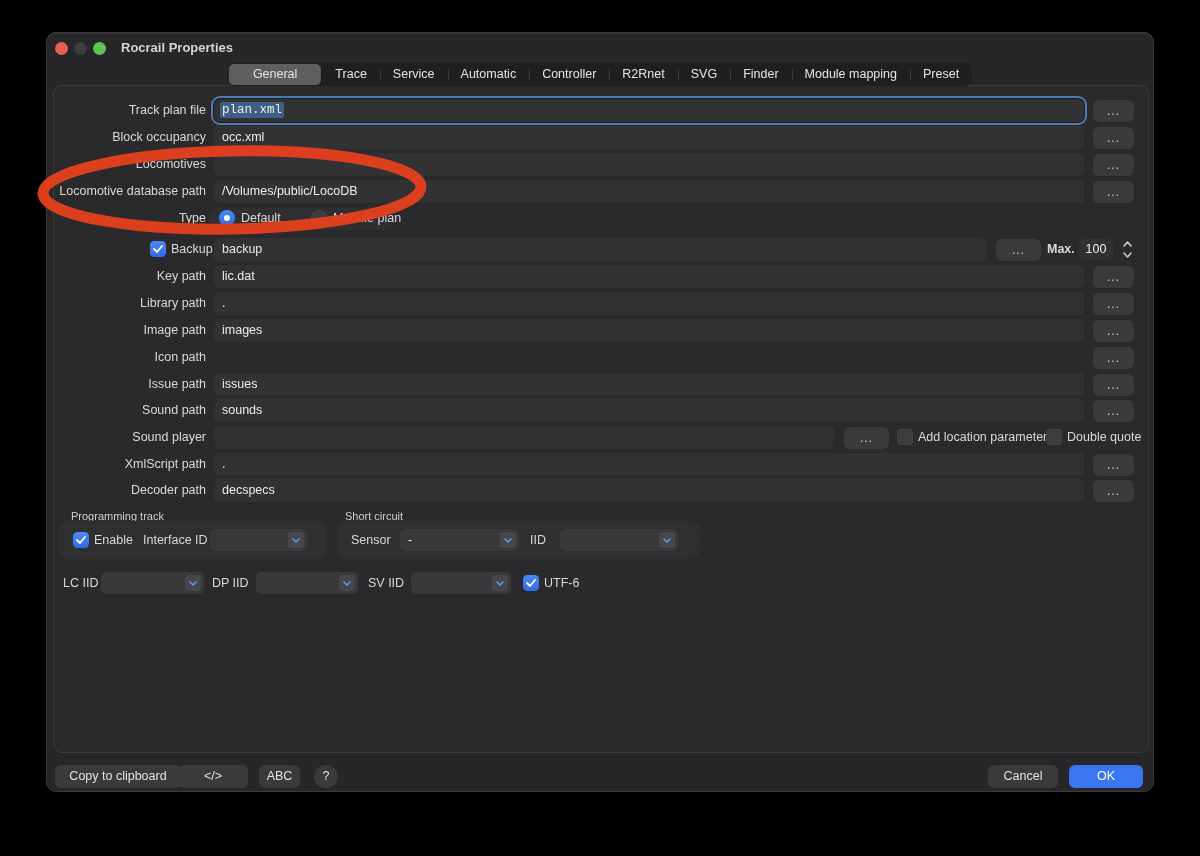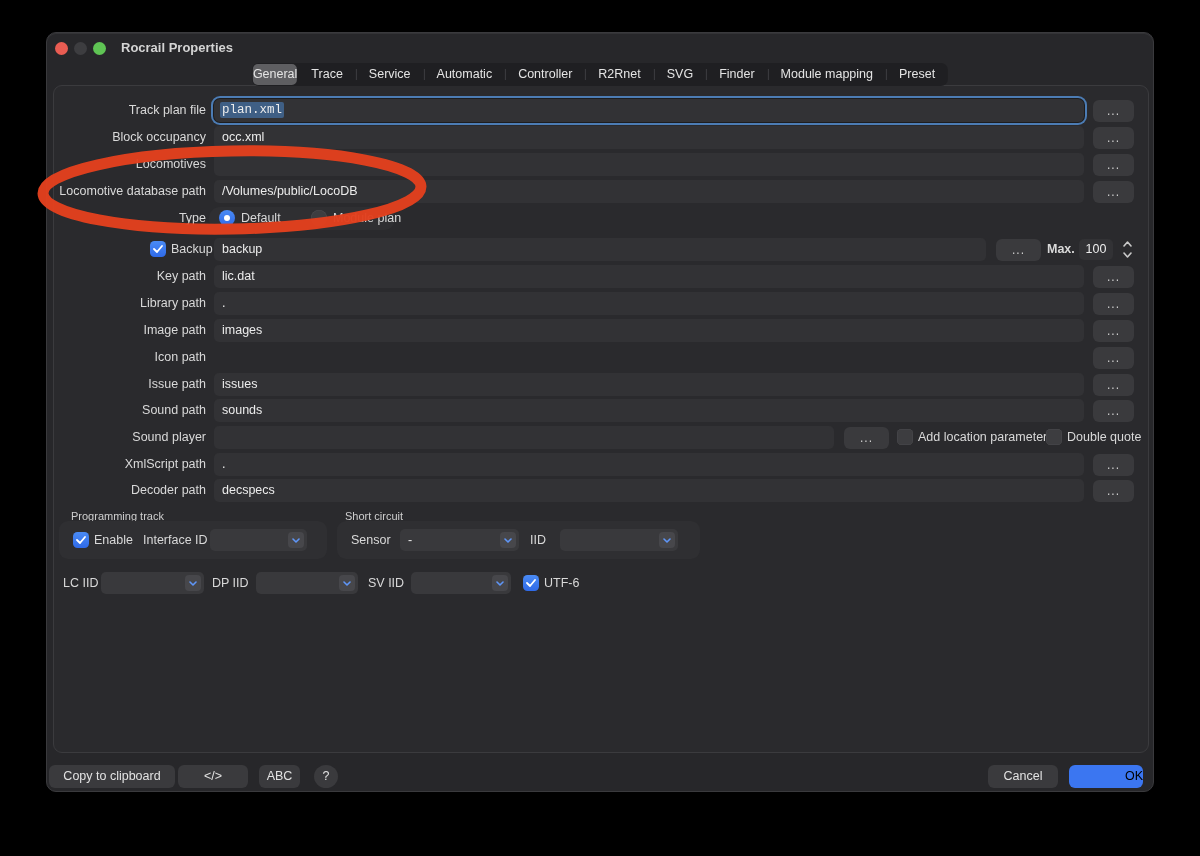--- a/index.html
+++ b/index.html
@@ -21,21 +21,21 @@
   .win-title { position:absolute; left:74px; top:0; line-height:30px;
                font-size:13px; font-weight:700; color:#d4d4d4; }
 
   
   .tabbar { position:absolute; left:50%; transform:translateX(-50%); top:30px; height:23px;
             display:flex; background:#1f1f22; border-radius:7px; z-index:5; }
   .tab { position:relative; padding:0 13px; line-height:23px; font-size:12.5px;
          color:#e4e4e4; white-space:nowrap; cursor:default; }
   .tab:not(:first-child)::before { content:''; position:absolute; left:0; top:6px; bottom:6px;
          width:1px; background:#3e3e41; }
-  .tab.selected { background:#5e5e61; border-radius:5px; margin:1px; line-height:21px; padding:0 0; }
+  .tab.selected { background:#5e5e61; border-radius:5px; margin:1px; line-height:21px; padding:0 24px; }
   .tab.selected::before, .tab.selected + .tab::before { display:none; }
 
   
   .panel { position:absolute; left:6px; top:52px; width:1096px; height:668px;
            background:#2a2a2d; border:1px solid #3b3b3e; border-radius:9px; }
 
   
   .frow { position:absolute; left:0; width:100%; height:23px; }
   .rlabel { position:absolute; left:10px; width:149px; text-align:right;
             line-height:23px; font-size:12.5px; color:#d9d9d9; white-space:nowrap; }
@@ -84,21 +84,21 @@
               background:#323235; border-radius:5px; text-align:center; line-height:21px;
               font-size:12.5px; color:#ececec; }
   .maxlabel { position:absolute; left:1000px; line-height:23px; font-size:12.5px;
               font-weight:700; color:#d9d9d9; }
 
   
   .fbtn { position:absolute; top:732px; height:23px; background:#3a3a3d; border:none;
           border-radius:6px; color:#e2e2e2; font-size:12.5px; text-align:center;
           line-height:23px; font-family:"Liberation Sans", sans-serif; }
   .fbtn.help { border-radius:50%; width:24px; }
-  .fbtn.ok { background:#3b76f1; color:#000000;text-align:right; }
+  .fbtn.ok { background:#3b76f1; color:#ffffff; }
 
   
   .annotation { position:absolute; left:0; top:0; width:1200px; height:856px;
                 pointer-events:none; z-index:50; }
 </style>
 </head>
 <body>
 
 <div class="page">
   <div class="window">
@@ -316,21 +316,21 @@
           </span>
       </div>
       <span class="checkbox checked" style="left:476px">
         <svg width="10" height="8" viewBox="0 0 10 8">
             <polyline points="1,4 4,7 9,1" fill="none" stroke="#fff" stroke-width="1.8" stroke-linecap="round" stroke-linejoin="round"></polyline>
           </svg>
       </span>
       <span class="cb-label" style="left:497px">UTF-6</span>
     </div>
 
-    <button class="fbtn" style="left:2px; width:126px">Copy to clipboard</button>
+    <button class="fbtn" style="left:8px; width:126px">Copy to clipboard</button>
     <button class="fbtn" style="left:131px; width:70px">&lt;/&gt;</button>
     <button class="fbtn" style="left:212px; width:41px">ABC</button>
     <button class="fbtn help" style="left:267px">?</button>
     <button class="fbtn" style="left:941px; width:70px">Cancel</button>
     <button class="fbtn ok" style="left:1022px; width:74px">OK</button>
   </div>
 
   <svg class="annotation" viewBox="0 0 1200 856">
     <ellipse cx="232" cy="190" rx="189" ry="39" fill="none" stroke-width="11" stroke-linecap="round" opacity="0.97" transform="rotate(-1 232 190)" stroke="#e2401e"></ellipse>
   </svg>

